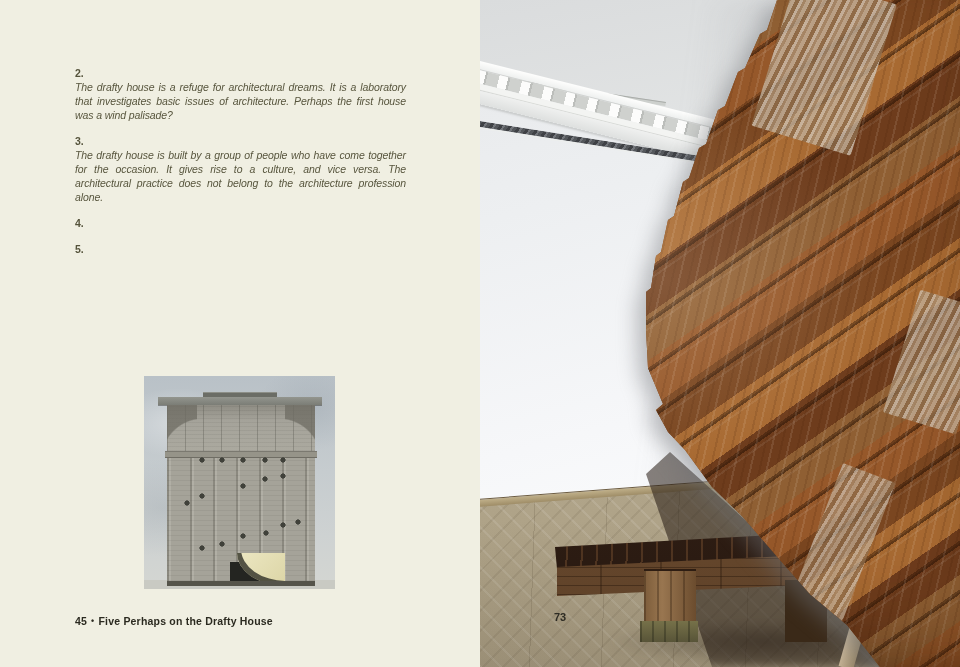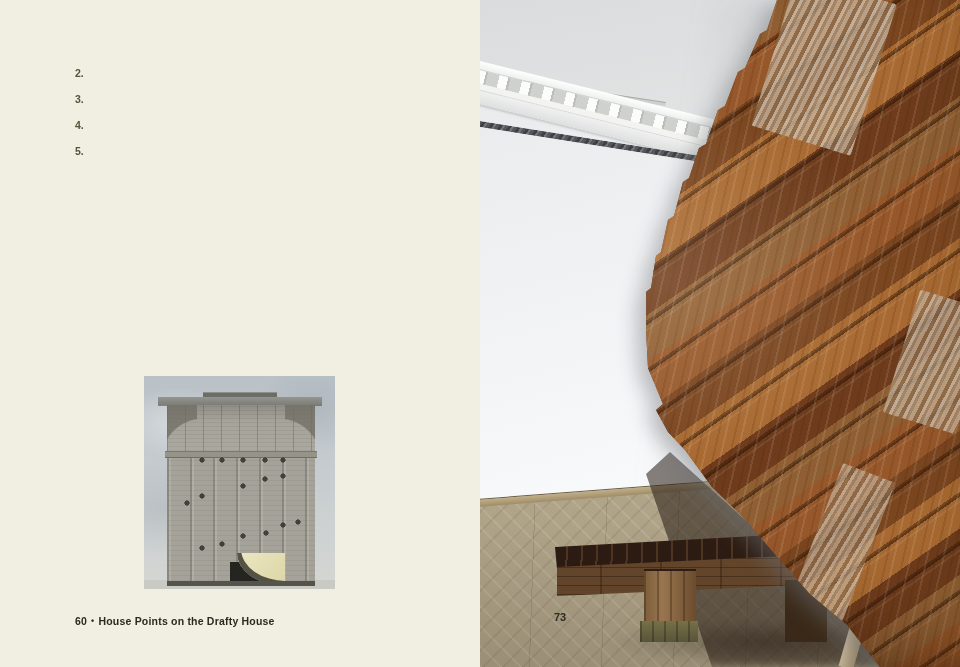--- a/index.html
+++ b/index.html
@@ -149,23 +149,25 @@
 </style>
 </head>
 <body>
 
 <div class="spread">
 
   <div class="page-left">
     <div class="textblock">
       <div class="section">
         <div class="sec-num">2.</div>
+        <div class="sec-par">The drafty house is a refuge for architectural dreams. It is a laboratory that investigates basic issues of architecture. Perhaps the first house was a wind palisade?</div>
       </div>
       <div class="section">
         <div class="sec-num">3.</div>
+        <div class="sec-par">The drafty house is built by a group of people who have come together for the occasion. It gives rise to a culture, and vice versa. The architectural practice does not belong to the architecture profession alone.</div>
       </div>
       <div class="section">
         <div class="sec-num">4.</div>
       </div>
       <div class="section">
         <div class="sec-num">5.</div>
       </div>
     </div>
 
     <div class="photo">
@@ -178,21 +180,21 @@
         <div class="b-brackets"></div>
         <div class="b-lower"></div>
         <div class="b-dots"></div>
         <div class="b-door"></div>
         <div class="b-awning"></div>
         <div class="b-base"></div>
       </div>
     </div>
 
     <div class="footer">
-      <span>60</span><span class="sep">•</span><span>House Points on the Drafty House</span>
+      <span>45</span><span class="sep">•</span><span>Five Perhaps on the Drafty House</span>
     </div>
   </div>
 
   <div class="page-right">
     <div class="ceiling"></div>
     <div class="conduit"></div>
     <div class="cornice">
       <div class="c1"></div>
       <div class="c2"></div>
       <div class="c3"></div>

